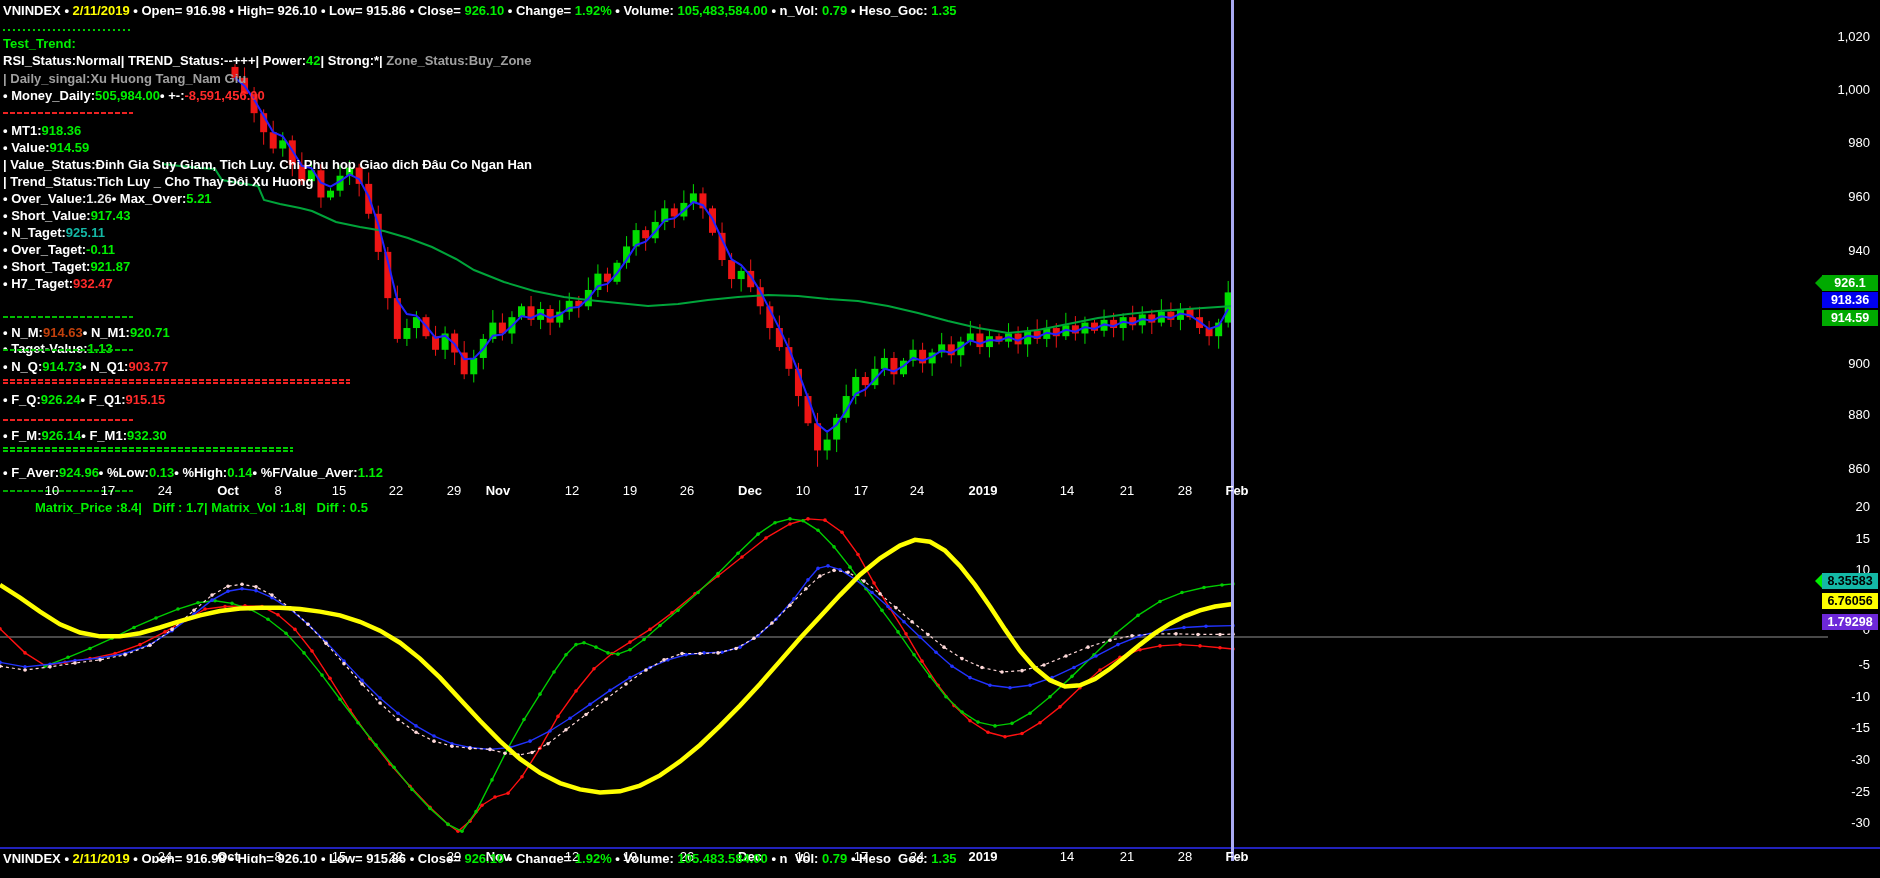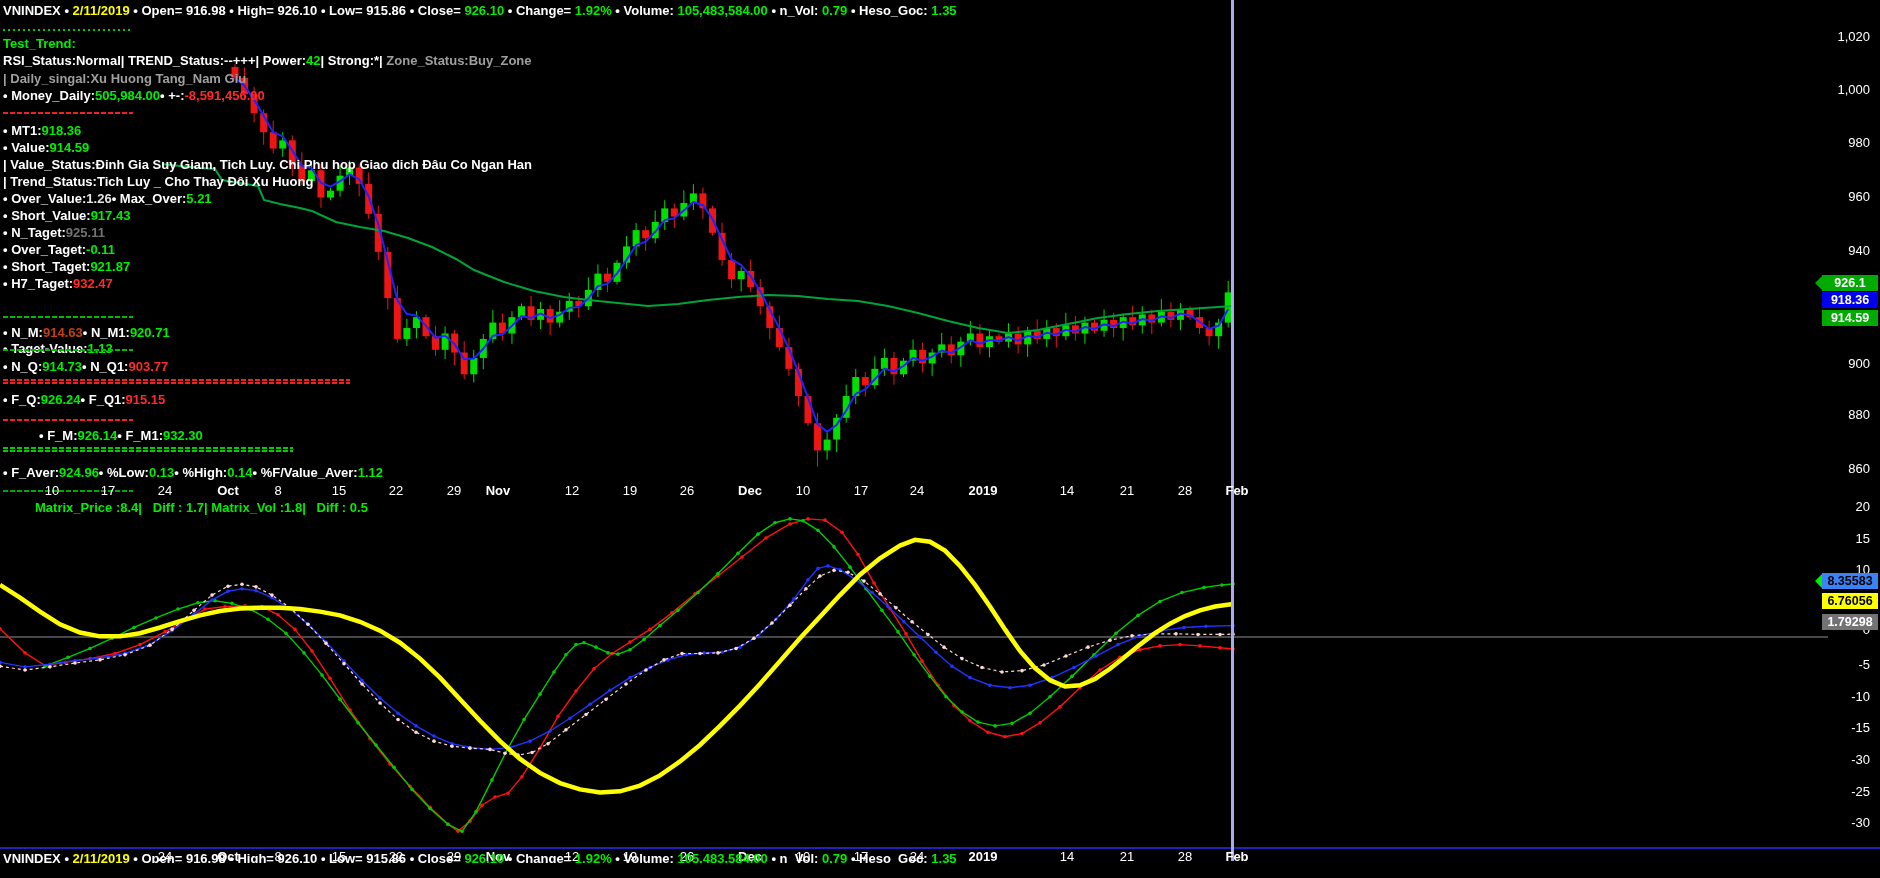--- a/index.html
+++ b/index.html
@@ -539,34 +539,34 @@
       <div class="ovl" style="left: 3px; top: 53px; text-align: right;"><span style="color: rgb(255, 255, 255);">RSI_Status:Normal| TREND_Status:--+++| Power:</span><span style="color: rgb(0, 238, 0);">42</span><span style="color: rgb(255, 255, 255);">| Strong:*| </span><span style="color: rgb(159, 159, 159);">Zone_Status:Buy_Zone</span></div>
       <div class="ovl" style="left: 3px; top: 71px;"><span style="color: rgb(159, 159, 159);">| Daily_singal:Xu Huong Tang_Nam Giu</span></div>
       <div class="ovl" style="left: 3px; top: 88px;"><span style="color: rgb(255, 255, 255);">• Money_Daily:</span><span style="color: rgb(0, 238, 0); text-align: center;">505,984.00</span><span style="color: rgb(255, 255, 255);">• +-:</span><span style="color: rgb(255, 42, 42);">-8,591,456.00</span></div>
       <div class="sepline" style="left: 3px; top: 112px; width: 130px; height: 2px; background: repeating-linear-gradient(90deg, rgb(238, 34, 34) 0px, rgb(238, 34, 34) 5px, transparent 5px, transparent 7px);"></div>
       <div class="ovl" style="left: 3px; top: 123px;"><span style="color: rgb(255, 255, 255);">• MT1:</span><span style="color: rgb(0, 238, 0);">918.36</span></div>
       <div class="ovl" style="left: 3px; top: 140px;"><span style="color: rgb(255, 255, 255);">• Value:</span><span style="color: rgb(0, 238, 0);">914.59</span></div>
       <div class="ovl" style="left: 3px; top: 157px;"><span style="color: rgb(255, 255, 255);">| Value_Status:Đinh Gia Suy Giam, Tich Luy. Chi Phu hop Giao dich Đâu Co Ngan Han</span></div>
       <div class="ovl" style="left: 3px; top: 174px;"><span style="color: rgb(255, 255, 255);">| Trend_Status:Tich Luy _ Cho Thay Đôi Xu Huong</span></div>
       <div class="ovl" style="left: 3px; top: 191px;"><span style="color: rgb(255, 255, 255);">• Over_Value:</span><span style="color: #e5e5e5;">1.26</span><span style="color: rgb(255, 255, 255);">• Max_Over:</span><span style="color: rgb(0, 238, 0);">5.21</span></div>
       <div class="ovl" style="left: 3px; top: 208px;"><span style="color: rgb(255, 255, 255);">• Short_Value:</span><span style="color: rgb(0, 238, 0);">917.43</span></div>
-      <div class="ovl" style="left: 3px; top: 225px;"><span style="color: rgb(255, 255, 255);">• N_Taget:</span><span style="color: #737373;">925.11</span></div>
+      <div class="ovl" style="left: 3px; top: 225px;"><span style="color: rgb(255, 255, 255);">• N_Taget:</span><span style="color: #14b8a6;">925.11</span></div>
       <div class="ovl" style="left: 3px; top: 242px;"><span style="color: rgb(255, 255, 255);">• Over_Taget:</span><span style="color: rgb(0, 238, 0);">-0.11</span></div>
       <div class="ovl" style="left: 3px; top: 259px;"><span style="color: rgb(255, 255, 255);">• Short_Taget:</span><span style="color: rgb(0, 238, 0);">921.87</span></div>
       <div class="ovl" style="left: 3px; top: 276px;"><span style="color: rgb(255, 255, 255);">• H7_Taget:</span><span style="color: rgb(255, 42, 42);">932.47</span></div>
       <div class="ovl" style="left: 3px; top: 293px; margin-top: 48px;"><span style="color: rgb(255, 255, 255);">• Taget-Value:</span><span style="color: rgb(0, 238, 0);">1.13</span></div>
       <div class="sepline" style="left: 3px; top: 316px; width: 130px; height: 2px; background: repeating-linear-gradient(90deg, rgb(0, 187, 0) 0px, rgb(0, 187, 0) 5px, transparent 5px, transparent 7px);"></div>
       <div class="ovl" style="left: 3px; top: 325px;"><span style="color: rgb(255, 255, 255);">• N_M:</span><span style="color: #c2410c;">914.63</span><span style="color: rgb(255, 255, 255);">• N_M1:</span><span style="color: rgb(0, 238, 0);">920.71</span></div>
       <div class="sepline" style="left: 3px; top: 349px; width: 130px; height: 2px; background: repeating-linear-gradient(90deg, rgb(0, 187, 0) 0px, rgb(0, 187, 0) 5px, transparent 5px, transparent 7px);"></div>
       <div class="ovl" style="left: 3px; top: 359px;"><span style="color: rgb(255, 255, 255);">• N_Q:</span><span style="color: rgb(0, 238, 0);">914.73</span><span style="color: rgb(255, 255, 255);">• N_Q1:</span><span style="color: rgb(255, 42, 42);">903.77</span></div>
       <div class="sepline" style="left: 3px; top: 379px; width: 347px; height: 2px; background: repeating-linear-gradient(90deg, rgb(238, 34, 34) 0px, rgb(238, 34, 34) 5px, transparent 5px, transparent 7px);"></div>
       <div class="sepline" style="left: 3px; top: 382px; width: 347px; height: 2px; background: repeating-linear-gradient(90deg, rgb(238, 34, 34) 0px, rgb(238, 34, 34) 5px, transparent 5px, transparent 7px);"></div>
       <div class="ovl" style="left: 3px; top: 392px;"><span style="color: rgb(255, 255, 255);">• F_Q:</span><span style="color: rgb(0, 238, 0);">926.24</span><span style="color: rgb(255, 255, 255);">• F_Q1:</span><span style="color: rgb(255, 42, 42);">915.15</span></div>
       <div class="sepline" style="left: 3px; top: 419px; width: 130px; height: 2px; background: repeating-linear-gradient(90deg, rgb(238, 34, 34) 0px, rgb(238, 34, 34) 5px, transparent 5px, transparent 7px);"></div>
-      <div class="ovl" style="left: 3px; top: 428px;"><span style="color: rgb(255, 255, 255); margin-left: 36px;">• F_M:</span><span style="color: rgb(0, 238, 0);">926.14</span><span style="color: rgb(255, 255, 255);">• F_M1:</span><span style="color: rgb(0, 238, 0);">932.30</span></div>
+      <div class="ovl" style="left: 3px; top: 428px;"><span style="color: rgb(255, 255, 255);">• F_M:</span><span style="color: rgb(0, 238, 0);">926.14</span><span style="color: rgb(255, 255, 255);">• F_M1:</span><span style="color: rgb(0, 238, 0);">932.30</span></div>
       <div class="sepline" style="left: 3px; top: 447px; width: 290px; height: 2px; background: repeating-linear-gradient(90deg, rgb(0, 204, 0) 0px, rgb(0, 204, 0) 5px, transparent 5px, transparent 7px);"></div>
       <div class="sepline" style="left: 3px; top: 450px; width: 290px; height: 2px; background: repeating-linear-gradient(90deg, rgb(0, 204, 0) 0px, rgb(0, 204, 0) 5px, transparent 5px, transparent 7px);"></div>
       <div class="ovl" style="left: 3px; top: 465px;"><span style="color: rgb(255, 255, 255);">• F_Aver:</span><span style="color: rgb(0, 238, 0);">924.96</span><span style="color: rgb(255, 255, 255);">• %Low:</span><span style="color: rgb(0, 238, 0);">0.13</span><span style="color: rgb(255, 255, 255);">• %High:</span><span style="color: rgb(0, 238, 0);">0.14</span><span style="color: rgb(255, 255, 255);">• %F/Value_Aver:</span><span style="color: rgb(0, 238, 0);">1.12</span></div>
       <div class="sepline" style="left: 3px; top: 490px; width: 130px; height: 2px; background: repeating-linear-gradient(90deg, rgb(0, 170, 0) 0px, rgb(0, 170, 0) 5px, transparent 5px, transparent 7px);"></div>
     </div>
   <div id="header-line" class="ovl" style="left: 3px; top: 3px;"><span style="color: rgb(255, 255, 255);">VNINDEX </span><span style="color: rgb(255, 255, 255);">• </span><span style="color: rgb(255, 255, 0);">2/11/2019</span><span style="color: rgb(255, 255, 255);"> • Open= 916.98 • High= 926.10 • Low= 915.86 • Close= </span><span style="color: rgb(0, 238, 0);">926.10</span><span style="color: rgb(255, 255, 255);"> • Change= </span><span style="color: rgb(0, 238, 0);">1.92%</span><span style="color: rgb(255, 255, 255);"> • Volume: </span><span style="color: rgb(0, 238, 0);">105,483,584.00</span><span style="color: rgb(255, 255, 255);"> • n_Vol: </span><span style="color: rgb(0, 238, 0);">0.79</span><span style="color: rgb(255, 255, 255);"> • Heso_Goc: </span><span style="color: rgb(0, 238, 0);">1.35</span></div>
   <div id="matrix-line" class="ovl" style="left: 3px; top: 500px; padding-left: 32px;"><span style="color: rgb(0, 238, 0);">Matrix_Price :8.4|   Diff : 1.7| Matrix_Vol :1.8|   Diff : 0.5</span></div>
   <div id="price-axis">
       <div class="axis-lbl" style="top: 29px;">1,020</div>
       <div class="axis-lbl" style="top: 82px;">1,000</div>
@@ -584,23 +584,23 @@
       <div class="axis-lbl" style="top: 499px;">20</div>
       <div class="axis-lbl" style="top: 531px;">15</div>
       <div class="axis-lbl" style="top: 562px;">10</div>
       <div class="axis-lbl" style="top: 622px;">0</div>
       <div class="axis-lbl" style="top: 657px;">-5</div>
       <div class="axis-lbl" style="top: 689px;">-10</div>
       <div class="axis-lbl" style="top: 720px;">-15</div>
       <div class="axis-lbl" style="top: 752px;">-30</div>
       <div class="axis-lbl" style="top: 784px;">-25</div>
       <div class="axis-lbl" style="top: 815px;">-30</div>
-      <div class="badge" style="top: 573px; background: #3b82f6; color: rgb(0, 0, 0);">8.35583<span class="arr" style="border-right: 7px solid rgb(0, 238, 0);"></span></div>
+      <div class="badge" style="top: 573px; background: #14b8a6; color: rgb(0, 0, 0);">8.35583<span class="arr" style="border-right: 7px solid rgb(0, 238, 0);"></span></div>
       <div class="badge" style="top: 593px; background: rgb(255, 255, 0); color: rgb(0, 0, 0);">6.76056</div>
-      <div class="badge" style="top: 614px; background: #737373; color: rgb(255, 255, 255);">1.79298</div>
+      <div class="badge" style="top: 614px; background: #6d28d9; color: rgb(255, 255, 255);">1.79298</div>
     </div>
   <div id="top-dates">
       <div class="dlbl" style="left: 52px; top: 483px;">10</div>
       <div class="dlbl" style="left: 108px; top: 483px;">17</div>
       <div class="dlbl" style="left: 165px; top: 483px;">24</div>
       <div class="dlbl b" style="left: 228px; top: 483px;">Oct</div>
       <div class="dlbl" style="left: 278px; top: 483px;">8</div>
       <div class="dlbl" style="left: 339px; top: 483px;">15</div>
       <div class="dlbl" style="left: 396px; top: 483px;">22</div>
       <div class="dlbl" style="left: 454px; top: 483px;">29</div>

